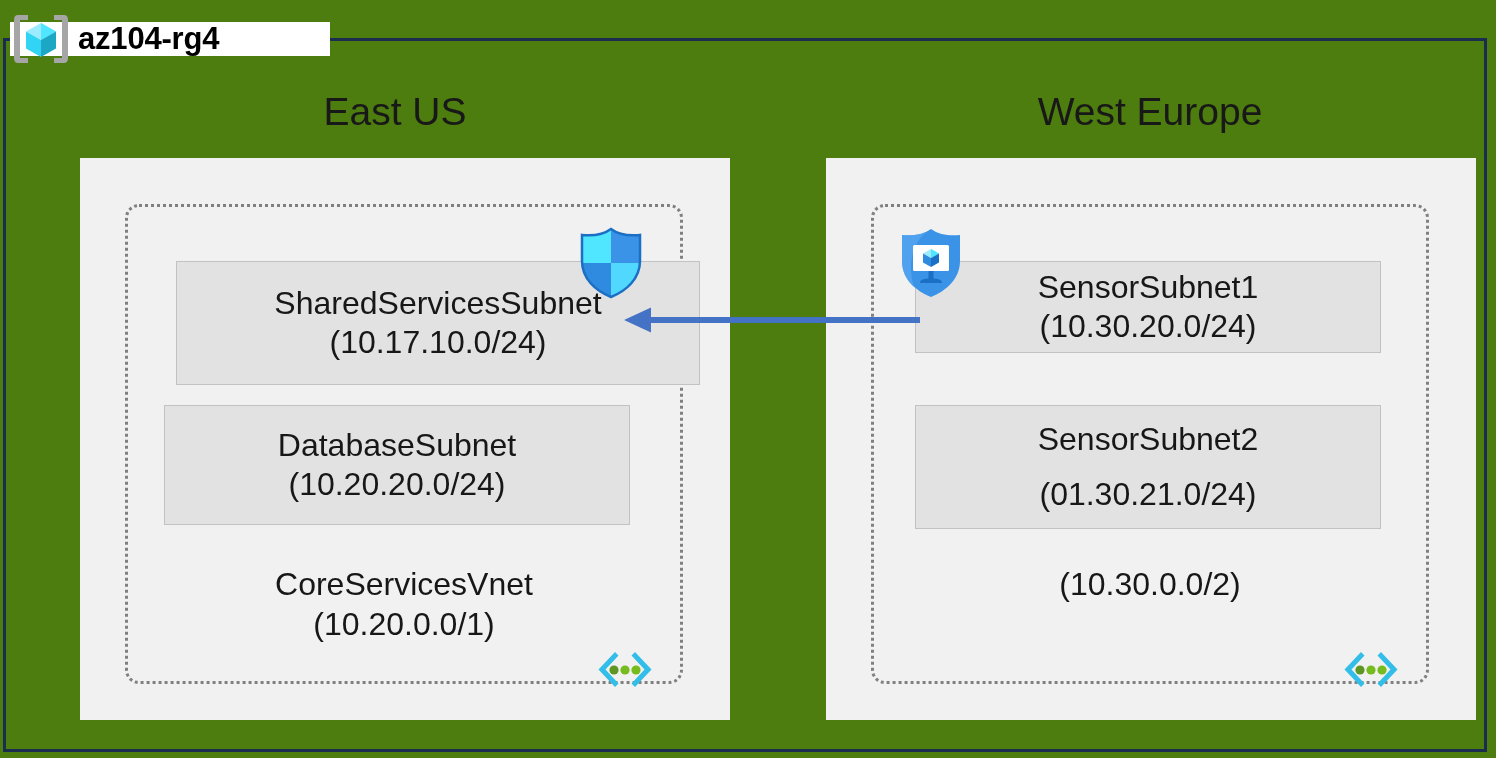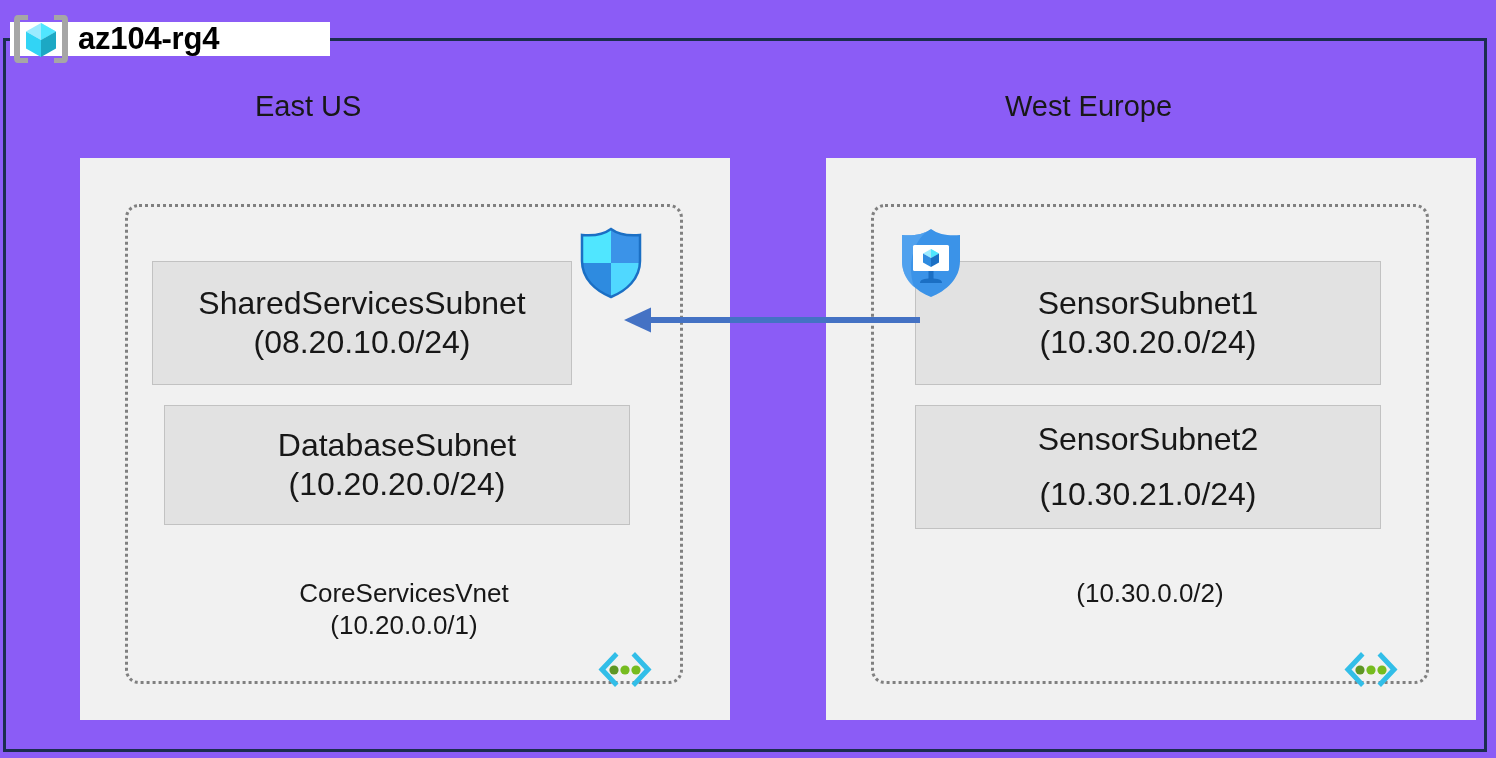--- a/index.html
+++ b/index.html
@@ -8,21 +8,21 @@
     padding: 0;
     background: #ffffff;
   }
   body {
     font-family: "Liberation Sans", sans-serif;
   }
   #canvas {
     position: relative;
     width: 1496px;
     height: 758px;
-    background: #8b5cf6;
+    background: #4d7c0f;
     overflow: hidden;
   }
 
   
   .rg-frame {
     position: absolute;
     left: 3px;
     top: 38px;
     width: 1484px;
     height: 714px;
@@ -65,44 +65,43 @@
   }
   .rg-icon svg { display: block; }
 
   
   .region {
     position: absolute;
     background: #f1f1f1;
   }
   .region-label {
     position: absolute;
-    text-align: left;
-    font-size: 29px;
+    text-align: center;
+    font-size: 39px;
     color: #181818;
     white-space: nowrap;
   }
 
   
   .vnet {
     position: absolute;
     border: 3px dotted #808080;
     border-radius: 14px;
     box-sizing: border-box;
     background: transparent;
   }
   .vnet-label {
     position: absolute;
     left: 0;
     right: 0;
     text-align: center;
-    font-size: 26px;
+    font-size: 32px;
     color: #171717;
     line-height: 1.24;
     white-space: nowrap;
-    margin-top: 12px;
   }
 
   
   .subnet {
     position: absolute;
     background: #e2e2e2;
     border: 1px solid #c2c2c2;
     box-sizing: border-box;
     display: flex;
     flex-direction: column;
@@ -162,23 +161,23 @@
     </span>
     <span class="rg-title-text">az104-rg4</span>
   </div>
 
   <div class="region-label" style="left:255px; top:90px; width:280px;">East US</div>
 
   <div class="region" style="left:80px; top:158px; width:650px; height:562px;"></div>
 
   <div class="vnet" style="left:125px; top:204px; width:558px; height:480px;"></div>
 
-  <div class="subnet" style="left:152px; top:261px; width:420px; height:124px;">
+  <div class="subnet" style="left:176px; top:261px; width:524px; height:124px;">
     <span>SharedServicesSubnet</span>
-    <span class="cidr">(08.20.10.0/24)</span>
+    <span class="cidr">(10.17.10.0/24)</span>
   </div>
 
   <span class="shield-icon" style="left:578px; top:227px;">
     <svg width="66" height="72" viewBox="0 0 66 72">
       <defs>
         <clipPath id="nsgClip">
           <path d="M33 2 C25 8 14 9 4 8 L4 34 C4 52 18 64 33 70 C48 64 62 52 62 34 L62 8 C52 9 41 8 33 2 Z"></path>
         </clipPath>
       </defs>
       <g clip-path="url(#nsgClip)">
@@ -210,21 +209,21 @@
       <circle cx="42" cy="22" r="4.6" fill="#76BC1F"></circle>
     </svg>
   </span>
 
   <div class="region-label" style="left:1005px; top:90px; width:290px;">West Europe</div>
 
   <div class="region" style="left:826px; top:158px; width:650px; height:562px;"></div>
 
   <div class="vnet" style="left:871px; top:204px; width:558px; height:480px;"></div>
 
-  <div class="subnet" style="left:915px; top:261px; width:466px; height:124px;">
+  <div class="subnet" style="left:915px; top:261px; width:466px; height:92px;">
     <span>SensorSubnet1</span>
     <span class="cidr">(10.30.20.0/24)</span>
   </div>
 
   <span class="shield-icon" style="left:898px; top:227px;">
     <svg width="66" height="72" viewBox="0 0 66 72">
       <path d="M33 2 C25 8 14 9 4 8 L4 34 C4 52 18 64 33 70 C48 64 62 52 62 34 L62 8 C52 9 41 8 33 2 Z" fill="#3B93E8"></path>
       <path d="M33 2 C25 8 14 9 4 8 L4 34 C4 45 9 54 16 60 C13 51 12 40 14 30 C18 14 25 6 33 2 Z" fill="#58A6F0" opacity="0.75"></path>
 
       <rect x="15" y="18" width="36" height="26" rx="1.5" fill="#FFFFFF"></rect>
@@ -234,21 +233,21 @@
 
       <path d="M33 22 L41 26.5 L33 31 L25 26.5 Z" fill="#9CEBFF"></path>
       <path d="M33 22 L41 26.5 L33 31 Z" fill="#50E6FF"></path>
       <path d="M25 26.5 L33 31 L33 40 L25 35.5 Z" fill="#2E8BE0"></path>
       <path d="M41 26.5 L41 35.5 L33 40 L33 31 Z" fill="#1B6FC4"></path>
     </svg>
   </span>
 
   <div class="subnet" style="left:915px; top:405px; width:466px; height:124px;gap:15px;">
     <span>SensorSubnet2</span>
-    <span class="cidr">(10.30.21.0/24)</span>
+    <span class="cidr">(01.30.21.0/24)</span>
   </div>
 
   <div class="vnet-label" style="left:871px; top:565px; width:558px;">
     <div>(10.30.0.0/2)</div>
   </div>
 
   <span class="vnet-glyph" style="left:1340px; top:648px;">
     <svg width="62" height="44" viewBox="0 0 62 44">
       <path d="M21 4 L24.5 7.5 L11.5 21.5 L24.5 35.5 L21 39 L4.5 21.5 Z" fill="#32BEE8"></path>
       <path d="M41 4 L57.5 21.5 L41 39 L37.5 35.5 L50.5 21.5 L37.5 7.5 Z" fill="#32BEE8"></path>

